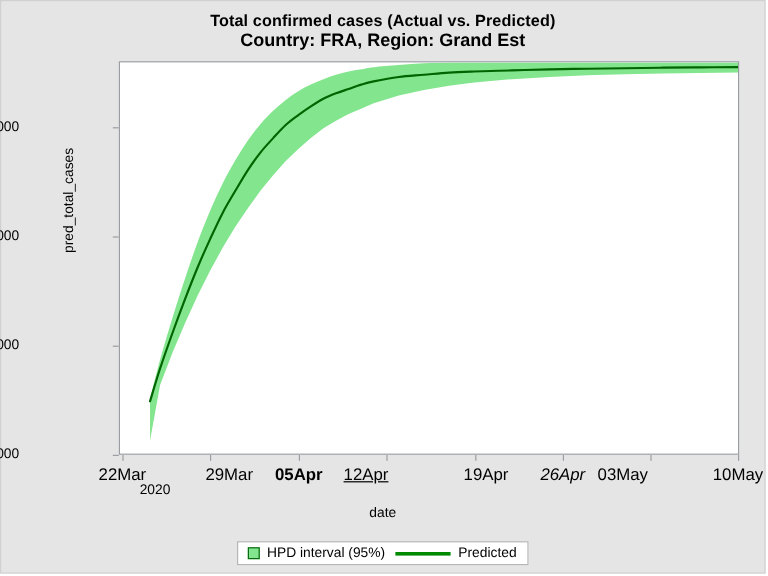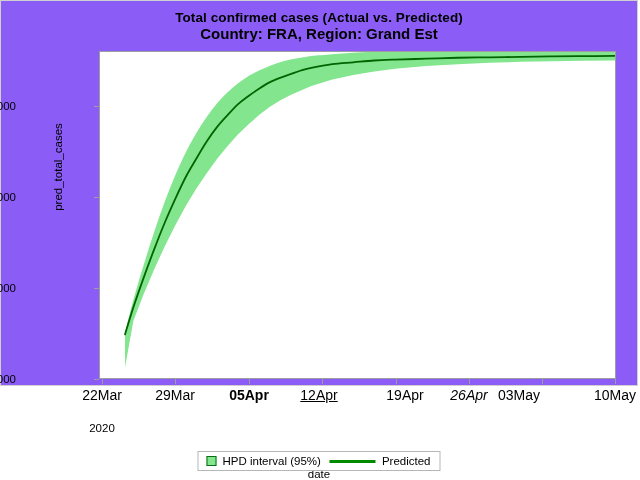--- a/index.html
+++ b/index.html
@@ -9,23 +9,23 @@
   body {
     width: 640px;
     height: 480px;
     background: #ffffff;
     font-family: "Liberation Sans", sans-serif;
     overflow: hidden;
   }
   #canvas {
     position: relative;
     width: 638px;
-    height: 386px;
+    height: 478px;
     border: 1px solid #d0d0d0;
-    background: #8b5cf6;
+    background: #e5e5e5;
     box-sizing: border-box;
   }
   
   #title-block {
     position: absolute;
     top: 8px;
     left: 0;
     width: 100%;
     text-align: center;
   }
@@ -102,34 +102,32 @@
     color: #000000;
     text-align: center;
     width: 80px;
     white-space: nowrap;
   }
   .x-tick-sub {
     position: absolute;
     top: 402px;
     font-size: 11.5px;
     color: #000000;
-    text-align: center;
+    text-align: right;
     width: 80px;
     white-space: nowrap;
-    margin-top: 19px;
   }
   #x-axis-title {
     position: absolute;
     top: 421px;
     left: 0;
     width: 100%;
     text-align: center;
     font-size: 11.5px;
     color: #000000;
-    margin-top: 46px;
   }
   
   #legend {
     position: absolute;
     left: 50%;
     transform: translateX(-50%);
     top: 450px;
     border: 1px solid #b6b6b6;
     background: #ffffff;
     padding: 3px 9px 3px 8px;
@@ -186,23 +184,23 @@
   <div class="x-tick-mark" style="left:174px;"></div>
   <div class="x-tick-mark" style="left:248px;"></div>
   <div class="x-tick-mark" style="left:321px;"></div>
   <div class="x-tick-mark" style="left:395px;"></div>
   <div class="x-tick-mark" style="left:468px;"></div>
   <div class="x-tick-mark" style="left:541px;"></div>
   <div class="x-tick-mark" style="left:614px;"></div>
 
   <div class="x-tick-label" style="left:61px;">22Mar</div>
   <div class="x-tick-sub" style="left:61px;">2020</div>
-  <div class="x-tick-label" style="left:134px;">29Mar</div>
+  <div class="x-tick-label" style="left:150px;">29Mar</div>
   <div class="x-tick-label" style="left:208px;font-weight:bold;">05Apr</div>
-  <div class="x-tick-label" style="left:278px;text-decoration:underline;">12Apr</div>
+  <div class="x-tick-label" style="left:264px;text-decoration:underline;">12Apr</div>
   <div class="x-tick-label" style="left:364px;">19Apr</div>
   <div class="x-tick-label" style="left:428px;font-style:italic;">26Apr</div>
   <div class="x-tick-label" style="left:478px;">03May</div>
   <div class="x-tick-label" style="left:574px;">10May</div>
 
   <div id="plot-frame">
     <svg id="plot-svg" width="515" height="326" viewBox="0 0 515 326">
       <path id="hpd-band" fill="#83E58D" stroke="none" d="M 25.03 280.59 C 26.43 275.13, 30.27 259.20, 33.41 247.83 C 36.55 236.45, 40.39 223.72, 43.88 212.34 C 47.37 200.97, 50.86 190.04, 54.35 179.58 C 57.84 169.11, 61.33 158.95, 64.82 149.55 C 68.31 140.15, 71.80 131.35, 75.29 123.16 C 78.78 114.97, 82.27 107.39, 85.76 100.41 C 89.24 93.43, 92.73 87.21, 96.22 81.30 C 99.71 75.38, 103.20 69.93, 106.69 64.92 C 110.18 59.92, 113.67 55.36, 117.16 51.27 C 120.65 47.17, 124.14 43.69, 127.63 40.35 C 131.12 37.01, 134.61 33.98, 138.10 31.25 C 141.59 28.52, 145.08 26.09, 148.57 23.97 C 152.06 21.85, 155.55 20.18, 159.04 18.51 C 162.53 16.84, 166.02 15.32, 169.51 13.96 C 173.00 12.59, 176.49 11.38, 179.98 10.32 C 183.47 9.26, 186.96 8.35, 190.45 7.59 C 193.94 6.83, 197.43 6.38, 200.92 5.77 C 204.41 5.16, 206.15 4.56, 211.39 3.95 C 216.62 3.34, 225.35 2.66, 232.33 2.13 C 239.31 1.60, 246.29 1.14, 253.27 0.76 C 260.24 0.39, 267.22 0.08, 274.20 -0.15 C 281.18 -0.37, 286.42 -0.45, 295.14 -0.60 C 303.87 -0.75, 316.08 -0.90, 326.55 -1.06 C 337.02 -1.21, 347.49 -1.40, 357.96 -1.51 C 368.43 -1.62, 378.90 -1.62, 389.37 -1.69 C 399.84 -1.77, 410.31 -1.89, 420.78 -1.97 C 431.24 -2.04, 441.71 -2.09, 452.18 -2.15 C 462.65 -2.21, 473.12 -2.28, 483.59 -2.33 C 494.06 -2.37, 507.15 -2.40, 515.00 -2.42 C 522.85 -2.44, 528.09 -2.42, 530.70 -2.42 L 530.70 8.50 L 515.00 8.50 L 483.59 8.77 L 452.18 9.23 L 420.78 9.87 L 389.37 10.77 L 357.96 12.14 L 326.55 13.96 L 295.14 16.69 L 274.20 19.42 L 253.27 23.06 L 232.33 27.61 L 211.39 33.98 L 200.92 38.53 L 190.45 43.08 L 179.98 48.54 L 169.51 54.91 L 159.04 63.10 L 148.57 72.20 L 138.10 82.21 L 127.63 94.04 L 117.16 106.78 L 106.69 121.34 L 96.22 136.81 L 85.76 154.10 L 75.29 173.21 L 64.82 194.14 L 54.35 216.89 L 43.88 241.46 L 33.41 268.76 L 25.03 315.17 Z"></path>
       <path id="pred-line" fill="none" stroke="#006400" stroke-width="1.8" stroke-linejoin="round" stroke-linecap="round" d="M 25.03 282.41 C 26.43 277.86, 30.27 264.67, 33.41 255.11 C 36.55 245.56, 40.39 234.79, 43.88 225.08 C 47.37 215.37, 50.86 205.97, 54.35 196.87 C 57.84 187.77, 61.33 178.82, 64.82 170.48 C 68.31 162.14, 71.80 154.40, 75.29 146.82 C 78.78 139.24, 82.27 131.65, 85.76 124.98 C 89.24 118.31, 92.73 112.70, 96.22 106.78 C 99.71 100.86, 103.20 94.80, 106.69 89.49 C 110.18 84.18, 113.67 79.33, 117.16 74.93 C 120.65 70.53, 124.14 66.89, 127.63 63.10 C 131.12 59.31, 134.61 55.37, 138.10 52.18 C 141.59 49.00, 145.08 46.57, 148.57 43.99 C 152.06 41.41, 155.55 38.98, 159.04 36.71 C 162.53 34.43, 166.02 32.16, 169.51 30.34 C 173.00 28.52, 176.49 27.15, 179.98 25.79 C 183.47 24.42, 186.96 23.36, 190.45 22.15 C 193.94 20.94, 197.43 19.57, 200.92 18.51 C 204.41 17.45, 206.15 16.84, 211.39 15.78 C 216.62 14.72, 225.35 13.05, 232.33 12.14 C 239.31 11.23, 246.29 10.93, 253.27 10.32 C 260.24 9.71, 267.22 8.96, 274.20 8.50 C 281.18 8.04, 286.42 7.89, 295.14 7.59 C 303.87 7.29, 316.08 6.98, 326.55 6.68 C 337.02 6.38, 347.49 6.00, 357.96 5.77 C 368.43 5.54, 378.90 5.47, 389.37 5.31 C 399.84 5.16, 410.31 5.01, 420.78 4.86 C 431.24 4.71, 441.71 4.53, 452.18 4.40 C 462.65 4.28, 473.12 4.21, 483.59 4.13 C 494.06 4.06, 507.15 3.98, 515.00 3.95 C 522.85 3.92, 528.09 3.95, 530.70 3.95"></path>
     </svg>

